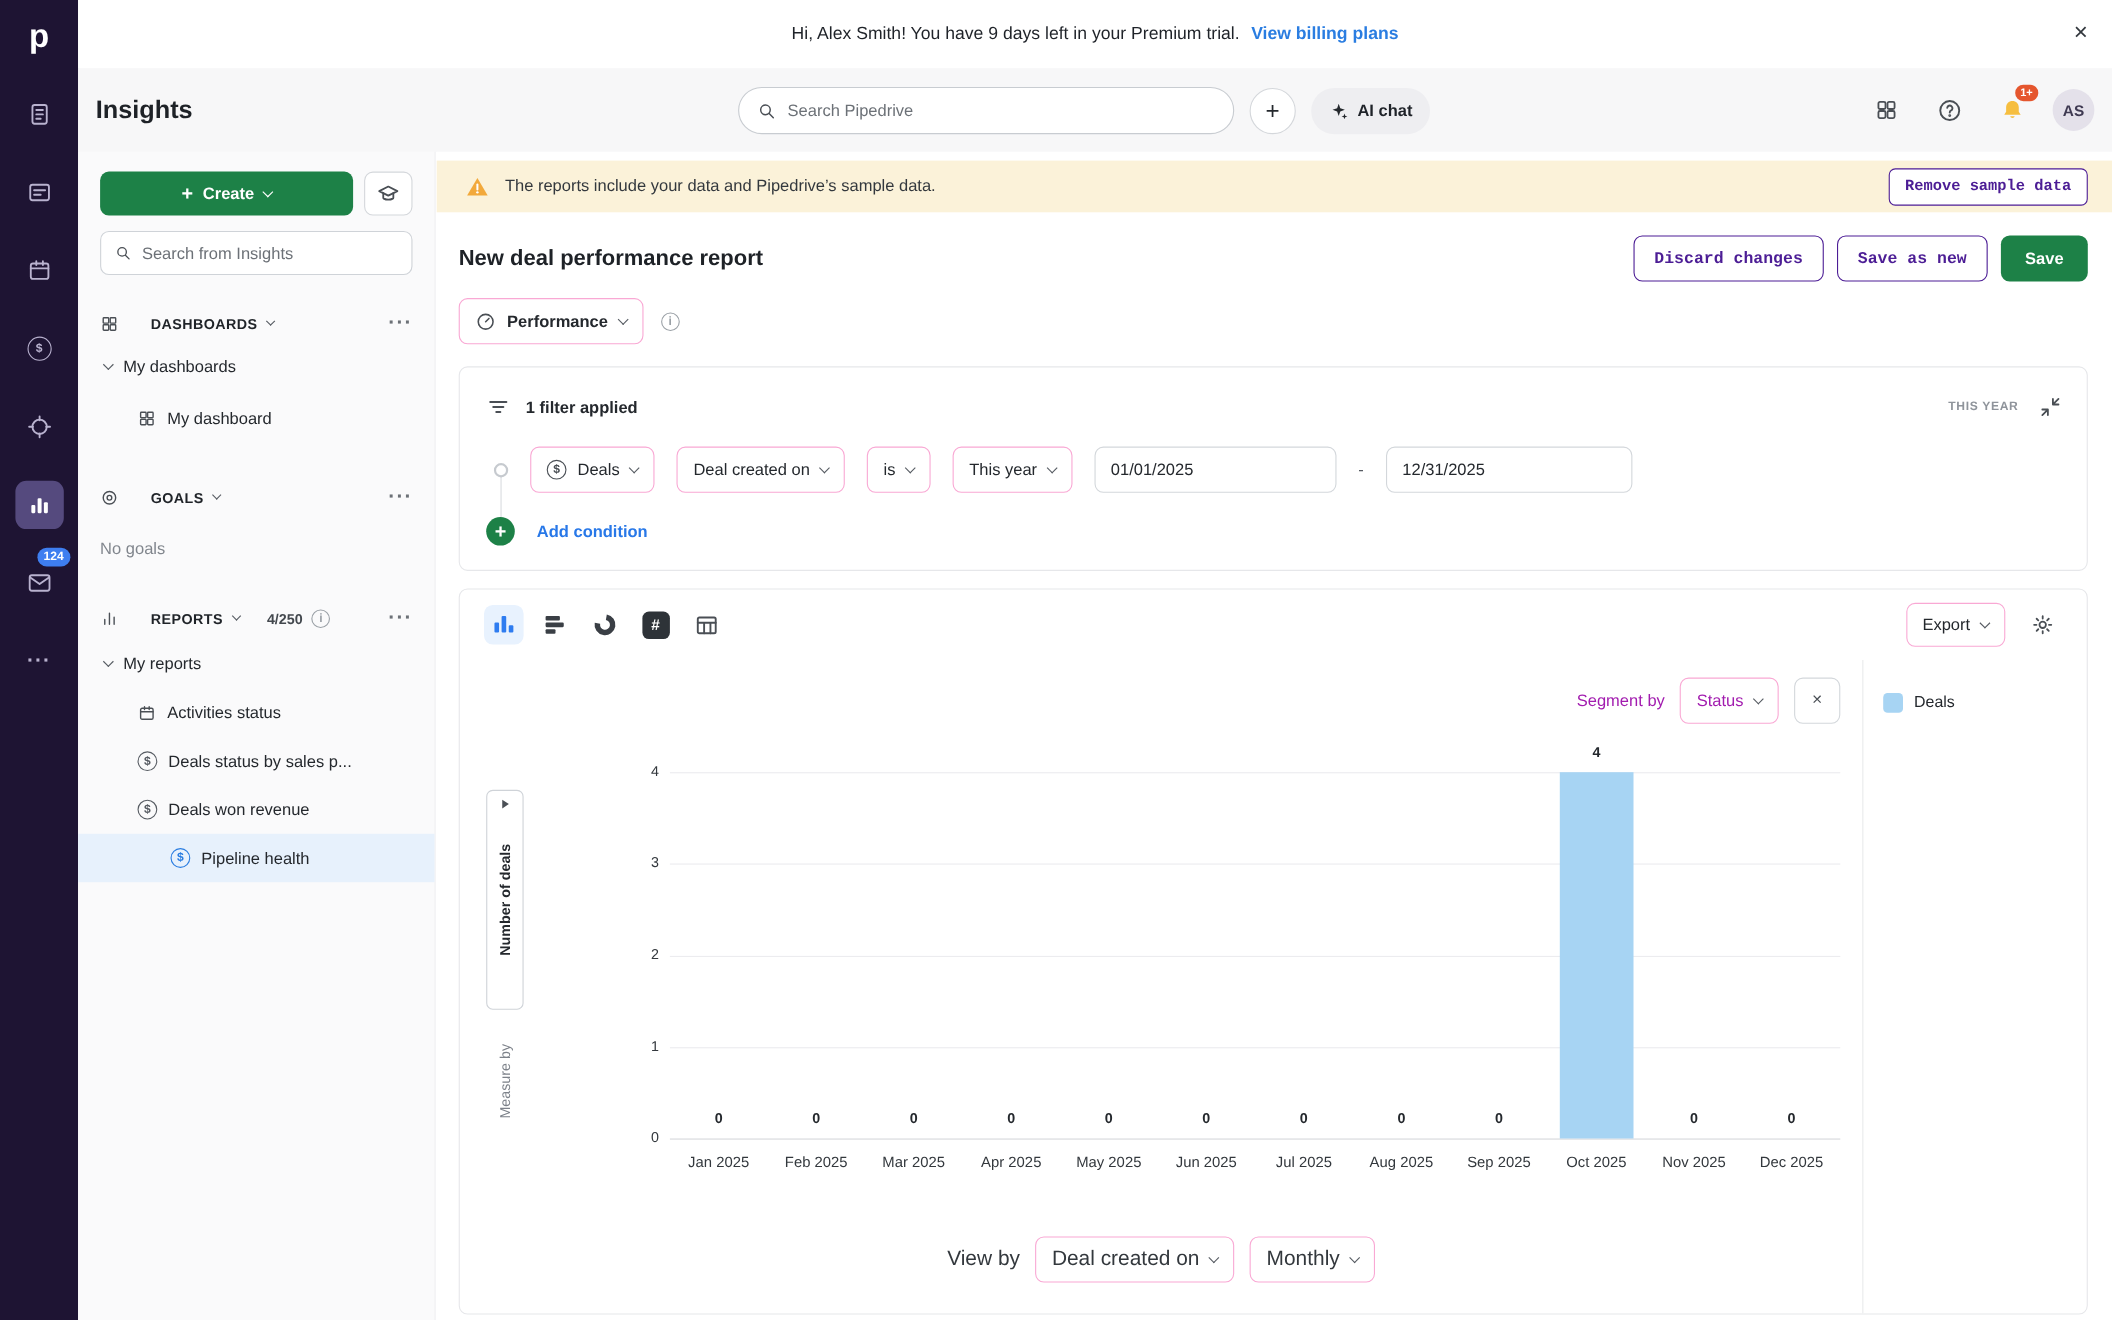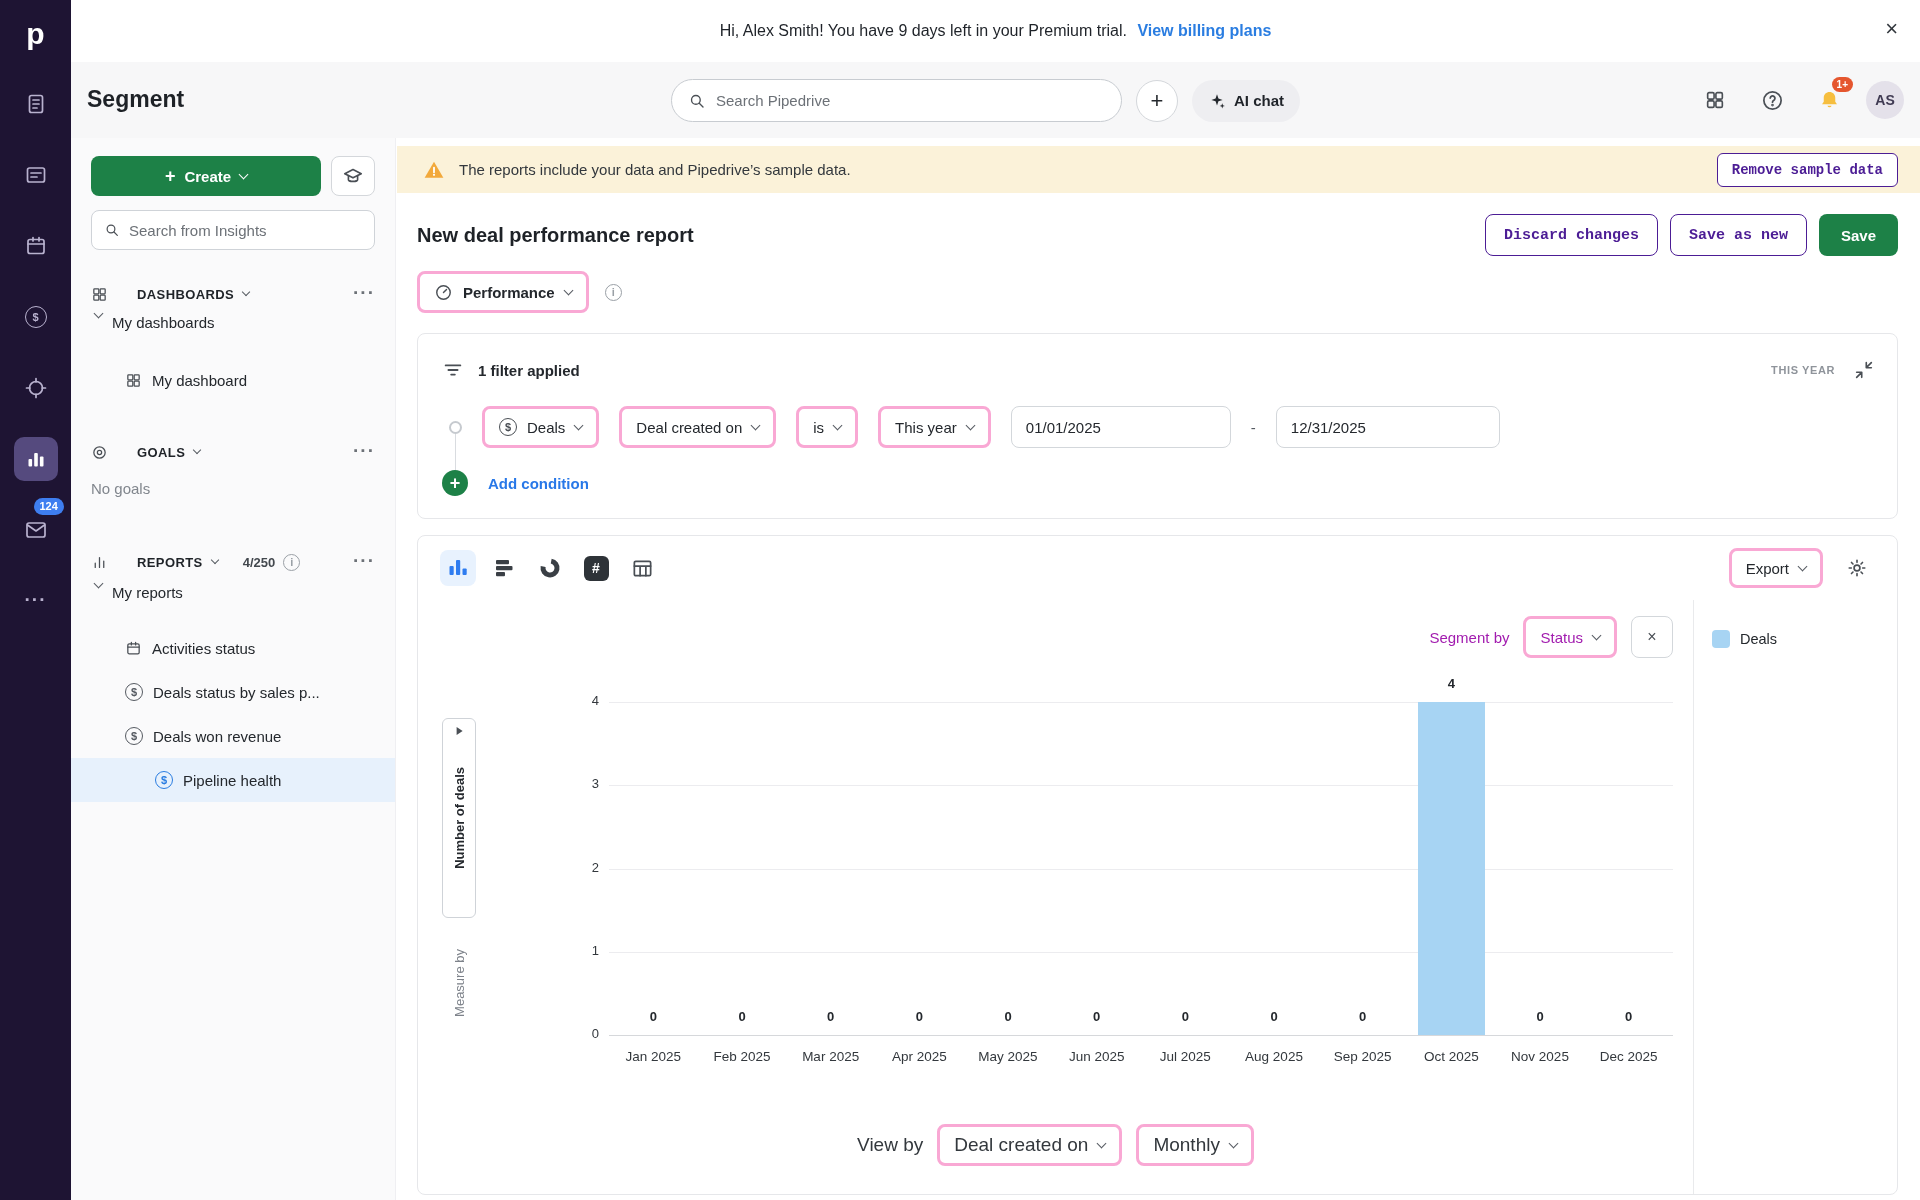--- a/index.html
+++ b/index.html
@@ -81,21 +81,21 @@
     display:flex; align-items:center; justify-content:center; cursor:pointer; }
   .side-search { margin-top:14px; height:40px; border:1px solid #cfd3d8; border-radius:8px; background:#fff;
     display:flex; align-items:center; gap:9px; padding:0 12px; }
   .side-search input { border:none; outline:none; background:transparent; font-size:15px; width:100%; color:#24282d; }
   .side-search input::placeholder { color:#6c7177; }
   .sec-head { display:flex; align-items:center; gap:9px; height:32px; cursor:pointer; }
   .sec-head .lbl { font-size:13px; font-weight:700; letter-spacing:.4px; color:#1f2328;padding-left:20px; }
   .sec-head .chev { width:6px; height:6px; }
   .sec-head .dots-ic { margin-left:auto; color:#6c7177; border:none; background:none; cursor:pointer; }
   .sec-meta { display:flex; align-items:center; gap:8px; margin-left:16px; font-size:13px; color:#43484e; font-weight:600; }
-  .group-row { display:flex; gap:10px; height:38px; padding-left:4px; font-size:15px;
+  .group-row { display:flex; align-items:center; gap:10px; height:38px; padding-left:4px; font-size:15px;
     color:#24282d; cursor:pointer; }
   .leaf-row { display:flex; align-items:center; gap:10px; height:40px; padding-left:34px; font-size:15px;
     color:#24282d; cursor:pointer; }
   .report-item { display:flex; align-items:center; gap:10px; height:44px; padding-left:34px; font-size:15px;
     color:#24282d; cursor:pointer; }
   .report-item .dollar-ic, .report-item svg.ic { color:#565b62; }
   .report-item.selected { background:#e7f1fc; margin:0 -20px; padding-left:84px; }
   .report-item.selected .dollar-ic { color:#2a7de1; }
   .muted { color:#81868d; }
 
@@ -108,21 +108,21 @@
     font-weight:600; cursor:pointer;font-family:Liberation Mono, monospace; }
   .sample-banner .btn-ghost { margin-left:auto; height:34px; padding:0 14px; font-size:14px; border-radius:6px; }
 
   .page-head { display:flex; align-items:center; gap:12px; margin:14px 22px 0 20px; height:56px; }
   .page-title { font-size:20px; font-weight:700; color:#1e2227; margin-right:auto; }
   .page-head .btn-ghost { height:42px; padding:0 18px; }
   .btn-save { height:42px; padding:0 22px; background:#1d8147; color:#fff; border:none; border-radius:8px;
     font-size:15px; font-weight:700; cursor:pointer; }
 
   .type-row { margin:8px 22px 0 20px; height:42px; display:flex; align-items:center; gap:16px; }
-  .dd { height:42px; background:#fff; border:3px solid #f9a8d4; border-radius:8px; display:inline-flex;
+  .dd { height:42px; background:#fff; border:1px solid #f9a8d4; border-radius:8px; display:inline-flex;
     align-items:center; gap:10px; padding:0 14px; font-size:15px; color:#24282d; cursor:pointer; }
   .dd .lbl { white-space:nowrap; }
   .dd.bold .lbl { font-weight:600; }
 
   .filter-card { position:relative; margin:20px 22px 0 20px; border:1px solid #e6e7ea; border-radius:8px;
     padding:22px 22px 22px 24px; }
   .fc-head { display:flex; align-items:center; gap:14px; height:28px; }
   .fc-head .ttl { font-size:15px; font-weight:700; color:#24282d; }
   .fc-right { margin-left:auto; display:flex; align-items:center; gap:18px; }
   .range-lbl { font-size:11px; font-weight:700; letter-spacing:.6px; color:#8f949b; }
@@ -234,21 +234,21 @@
 
 <div class="topbar">
   <div class="topbar-text">
     <span>Hi, Alex Smith! You have 9 days left in your Premium trial.</span>
     <a>View billing plans</a>
   </div>
   <button class="topbar-close g-x"></button>
 </div>
 
 <div class="header">
-  <div class="header-title">Segment</div>
+  <div class="header-title">Insights</div>
 
   <div class="search-wrap">
     <div class="global-search">
       <svg class="ic" width="18" height="18" viewBox="0 0 24 24">
           <circle cx="10.5" cy="10.5" r="5.8"></circle>
           <path d="M15 15l5 5"></path>
         </svg>
       <input placeholder="Search Pipedrive" style="">
     </div>
     <button class="quick-add g-plus"></button>

